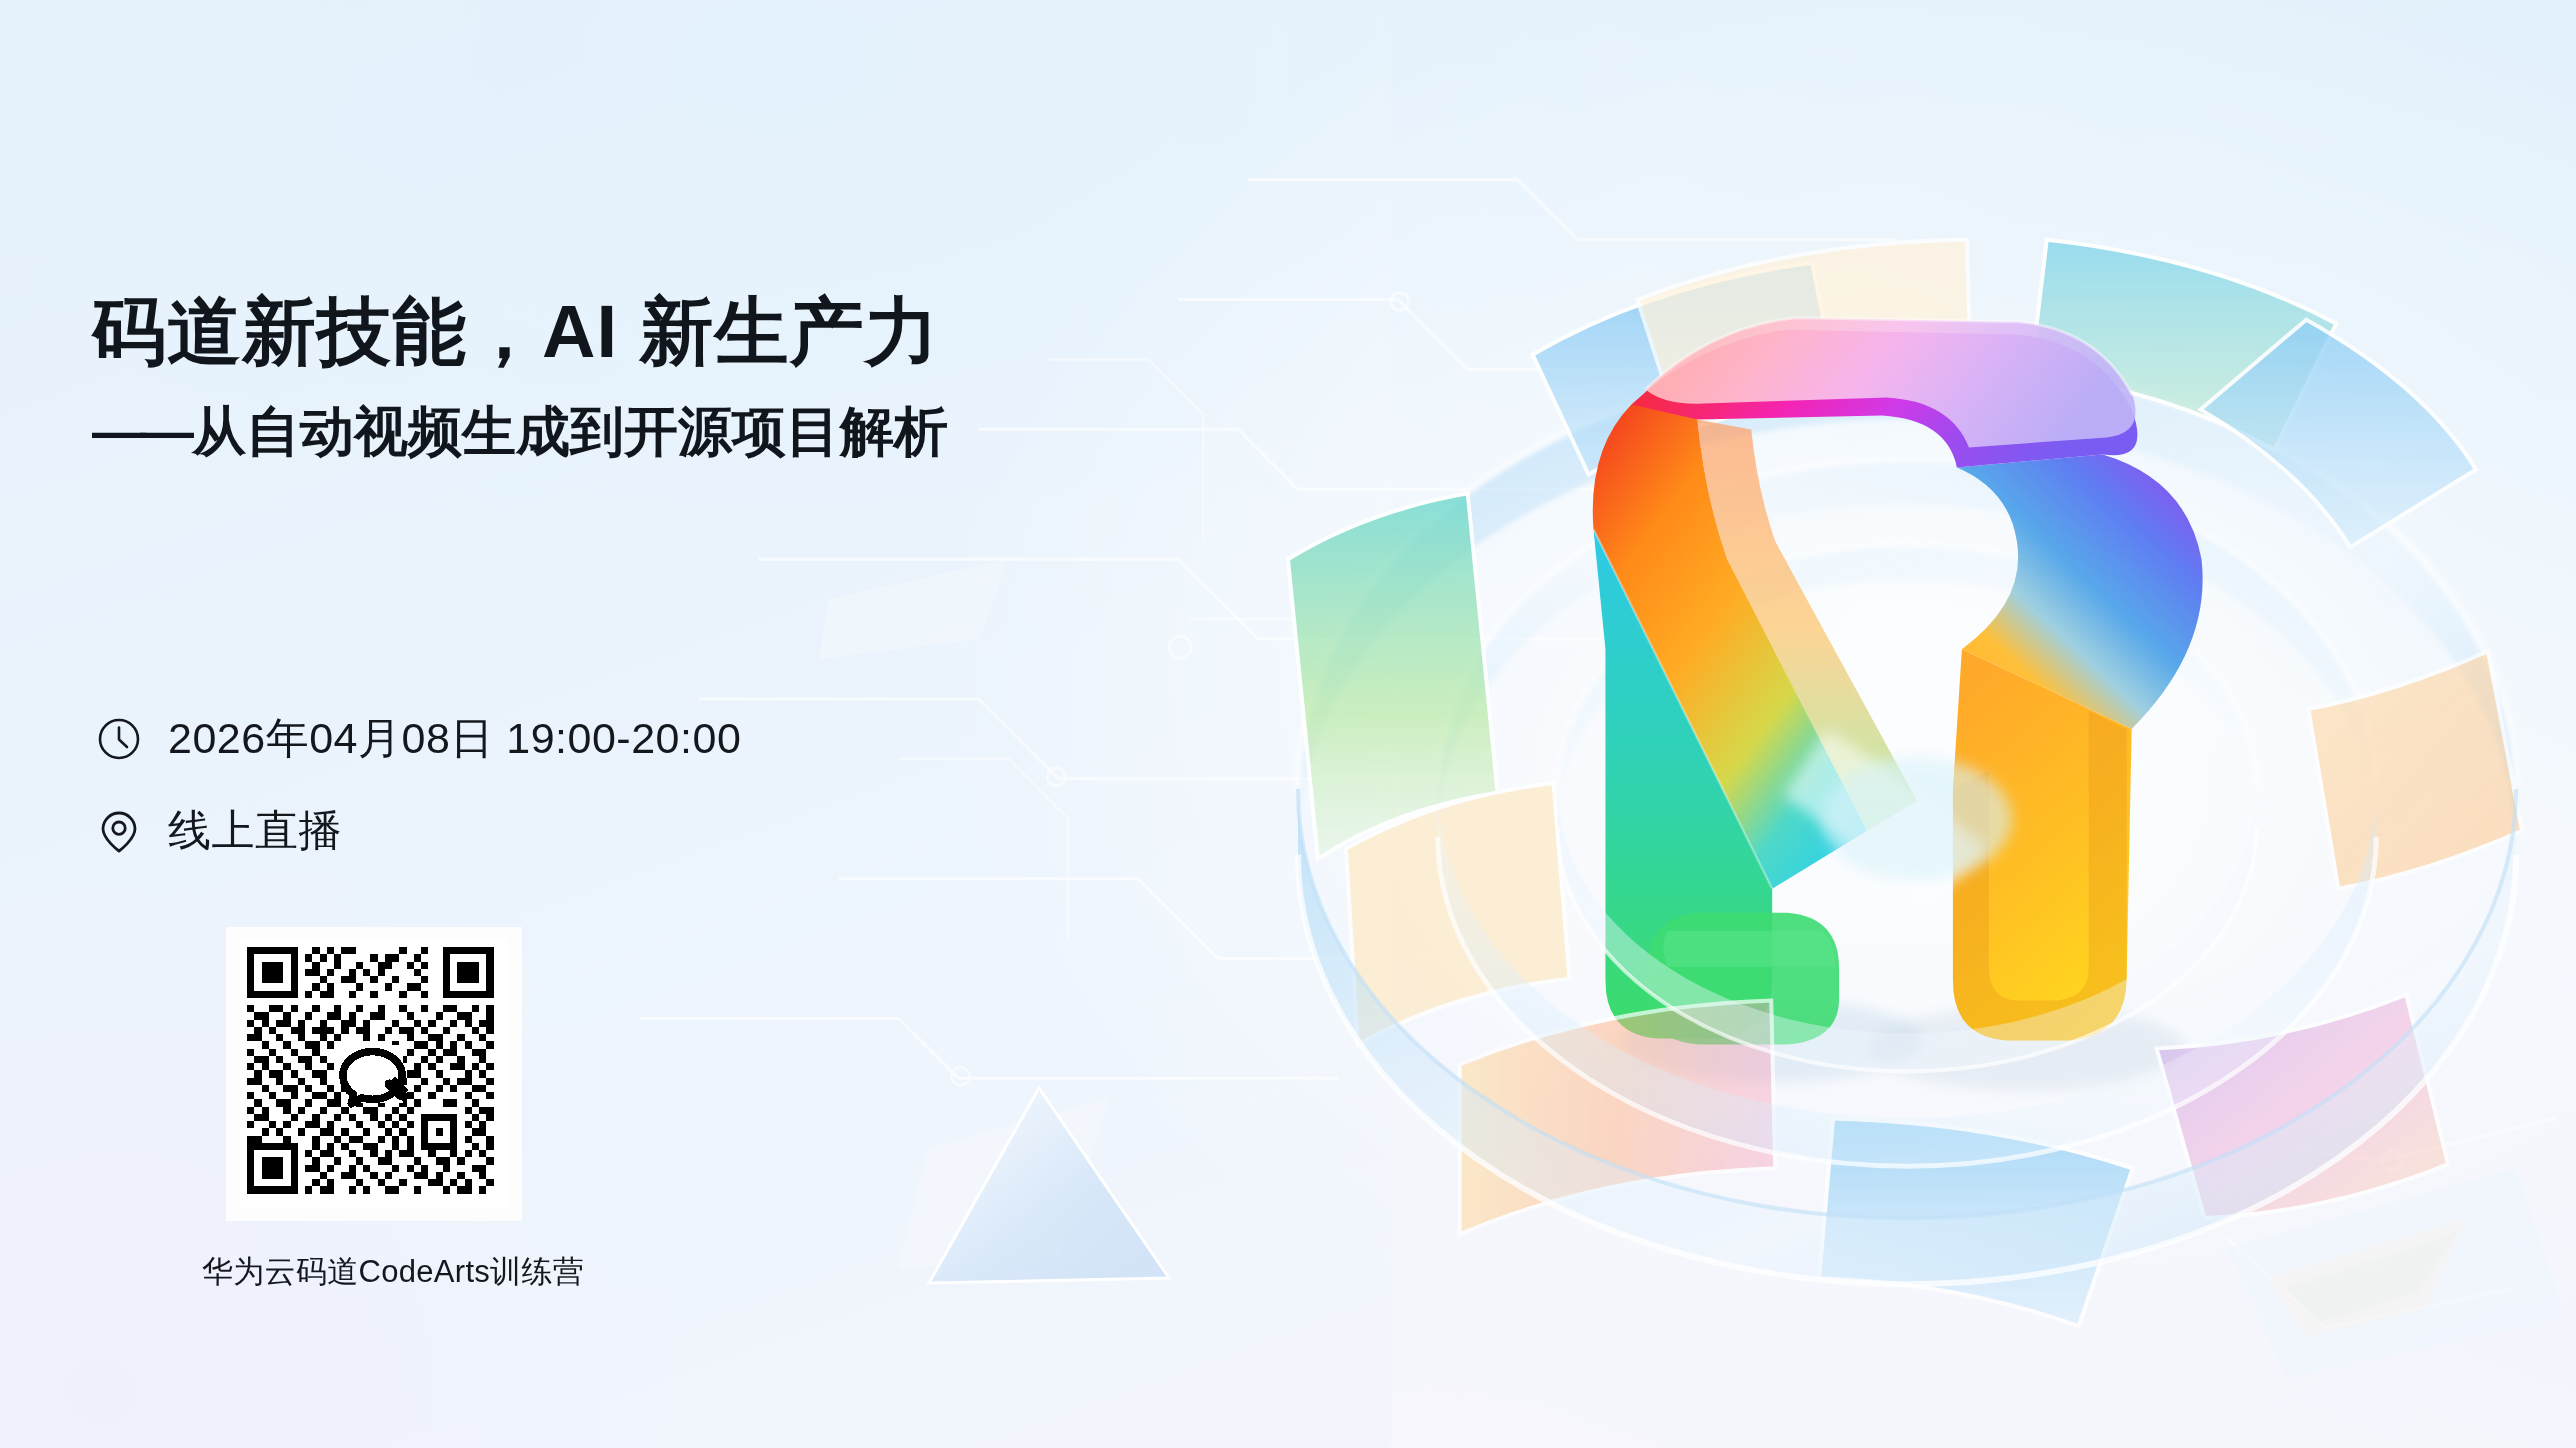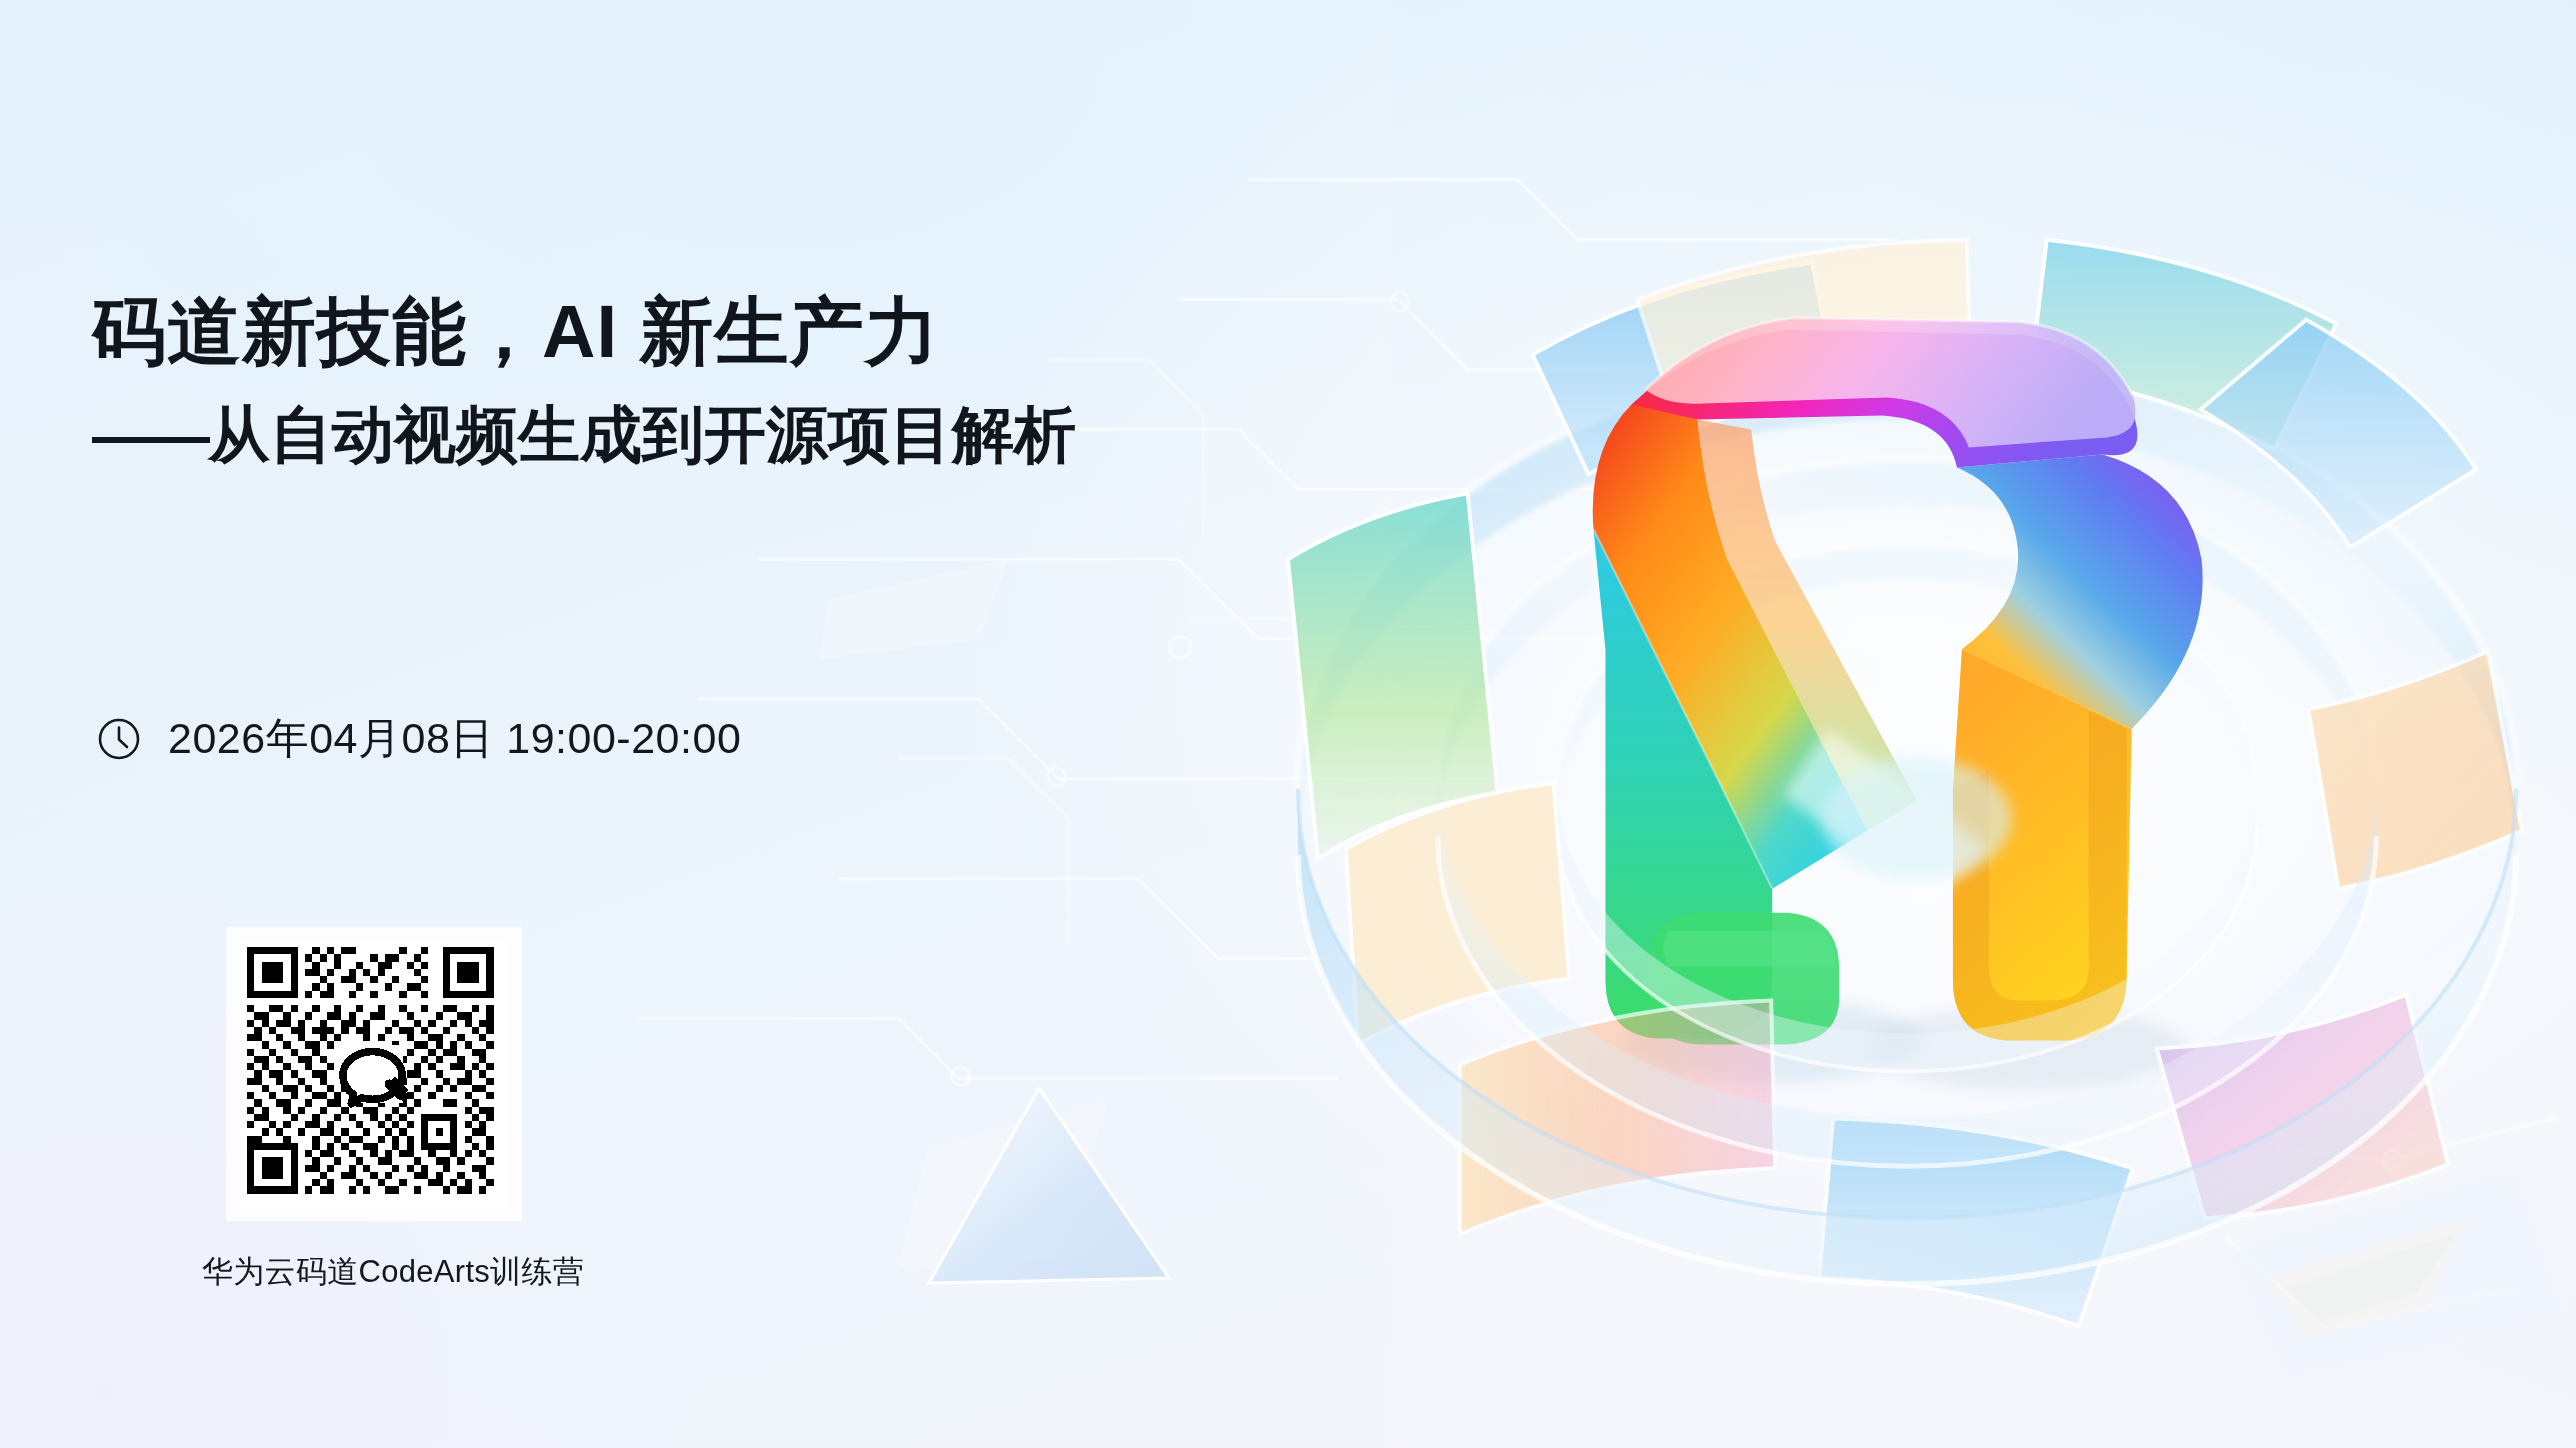--- a/index.html
+++ b/index.html
@@ -70,21 +70,21 @@
   .title-line1 {
     font-size: 74px;
     font-weight: 700;
     letter-spacing: 1px;
     color: #11161c;
     line-height: 1.08;
     white-space: nowrap;
   }
   .title-line2 {
     margin-top: 30px;
-    font-size: 62px;
+    font-size: 54px;
     font-weight: 700;
     letter-spacing: 0px;
     color: #11161c;
     line-height: 1.08;
     white-space: nowrap;
   }
   .title-line2 .dash {
     letter-spacing: -6px;
     margin-right: 4px;
   }
@@ -474,20 +474,29 @@
       <div class="meta-row">
         <span class="meta-icon">
           <svg viewBox="0 0 46 46">
             <circle cx="23" cy="23" r="19" fill="none" stroke="#14181d" stroke-width="2.6"></circle>
             <path d="M23 11.5 L23 23.5 L31 31" fill="none" stroke="#14181d" stroke-width="2.6" stroke-linecap="round" stroke-linejoin="round"></path>
           </svg>
         </span>
         <span class="meta-text">2026年04月08日  19:00-20:00</span>
       </div>
 
+      <div class="meta-row">
+        <span class="meta-icon">
+          <svg viewBox="0 0 46 46">
+            <path d="M23 5 C14.2 5 7 12.1 7 20.8 C7 31.4 23 43 23 43 C23 43 39 31.4 39 20.8 C39 12.1 31.8 5 23 5 Z" fill="none" stroke="#14181d" stroke-width="2.8" stroke-linejoin="round"></path>
+            <circle cx="23" cy="20.2" r="6.2" fill="none" stroke="#14181d" stroke-width="2.8"></circle>
+          </svg>
+        </span>
+        <span class="meta-text">线上直播</span>
+      </div>
 
     </div>
 
     <div class="qr-block">
       <div class="qr-card">
         <svg viewBox="0 0 37 37" shape-rendering="crispEdges">
           <rect width="37" height="37" fill="#ffffff"></rect>
           <g fill="#000000">
 
             <rect x="1" y="1" width="7" height="7"></rect>

